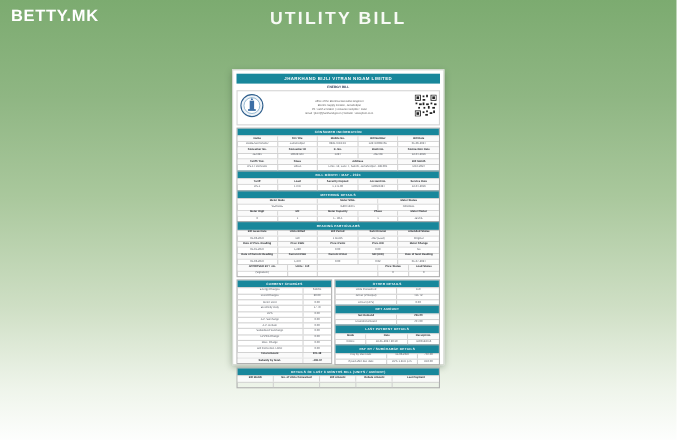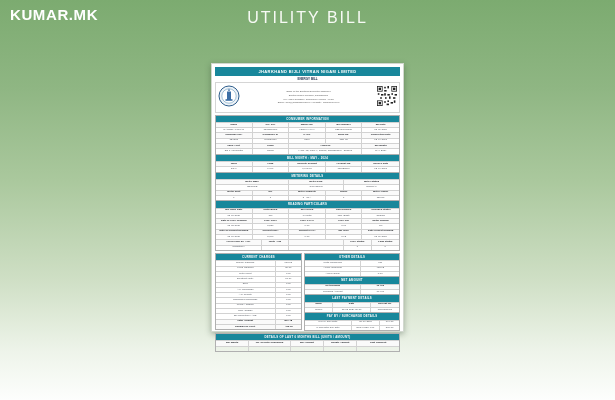--- a/index.html
+++ b/index.html
@@ -1,21 +1,21 @@
 <!DOCTYPE html>
 <html><head>
 <meta charset="utf-8">
 <style>
   html,body{margin:0;padding:0;}
   .stage{position:relative;width:615px;height:400px;overflow:hidden;
     background:linear-gradient(180deg,#7cab70 0%,#8fb683 22%,#aac89d 45%,#cfdfc5 70%,#eef4ea 88%,#fdfefd 100%);
     font-family:"Liberation Sans",sans-serif;}
   .brand{position:absolute;left:10px;top:6px;font-size:15px;font-weight:800;color:#ffffff;letter-spacing:.6px;}
   .tagline{position:absolute;left:10px;top:27px;font-size:10.5px;font-weight:600;color:#4d6d4a;}
-  .pagetitle{position:absolute;left:0;right:0;top:9px;text-align:center;font-size:16px;font-weight:400;color:#f7faf5;letter-spacing:2px;}
+  .pagetitle{position:absolute;left:0;right:0;top:9px;text-align:center;font-size:16px;font-weight:700;color:#f7faf5;letter-spacing:2px;}
   .fileicons{position:absolute;right:12px;top:11px;display:flex;gap:9px;align-items:center;}
   .fileicons svg{display:block;cursor:pointer;}
 
   .doc{position:absolute;left:211px;top:63px;width:193px;height:269px;background:#ffffff;
     border:1px solid #d2d8cf;box-shadow:0 2px 6px rgba(30,50,30,.35);padding:3px 3px;box-sizing:border-box;}
   .band{background:#18879b;color:#fff;font-size:2.8px;font-weight:700;text-align:center;padding:1.2px 0;letter-spacing:.3px;}
   .topband{background:#18879b;color:#fff;font-size:4px;font-weight:700;text-align:center;padding:2px 0;letter-spacing:.4px;}
   .subband{color:#1c2b4a;font-size:3px;font-weight:700;text-align:center;padding:1px 0;}
   .infobar{display:flex;align-items:center;gap:2px;border:1px solid #d5d5d5;padding:1.5px 2px;margin-bottom:1.5px;}
   .addr{flex:1;text-align:center;font-size:2.4px;color:#555;line-height:1.55;}
@@ -33,21 +33,21 @@
   .panels{display:flex;gap:2px;margin-top:2px;align-items:flex-start;}
   .panel-left{width:46%;}
   .panel-right{flex:1;}
   .bottomtbl{margin-top:2px;}
 </style>
 </head>
 <body>
 
 <div class="stage">
 
-  <div class="brand">KUMAR.MK</div>
+  <div class="brand">BETTY.MK</div>
   <div class="pagetitle">UTILITY BILL</div>
 
 
   <div class="doc">
     <div class="topband">JHARKHAND BIJLI VITRAN NIGAM LIMITED</div>
     <div class="subband">ENERGY BILL</div>
 
     <div class="infobar">
       <span>
         <svg width="22" height="22" viewBox="0 0 22 22">

